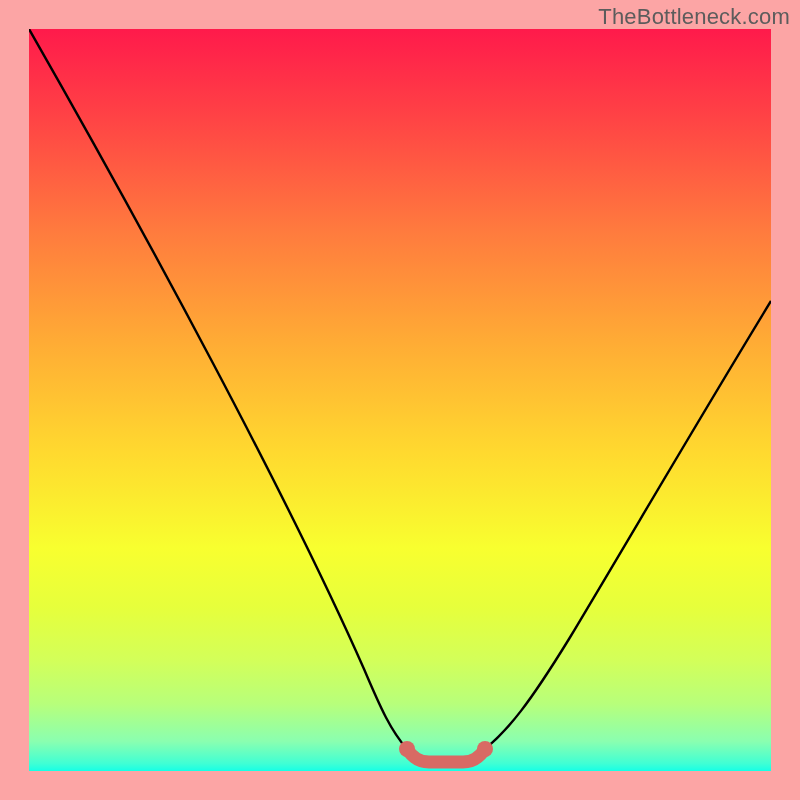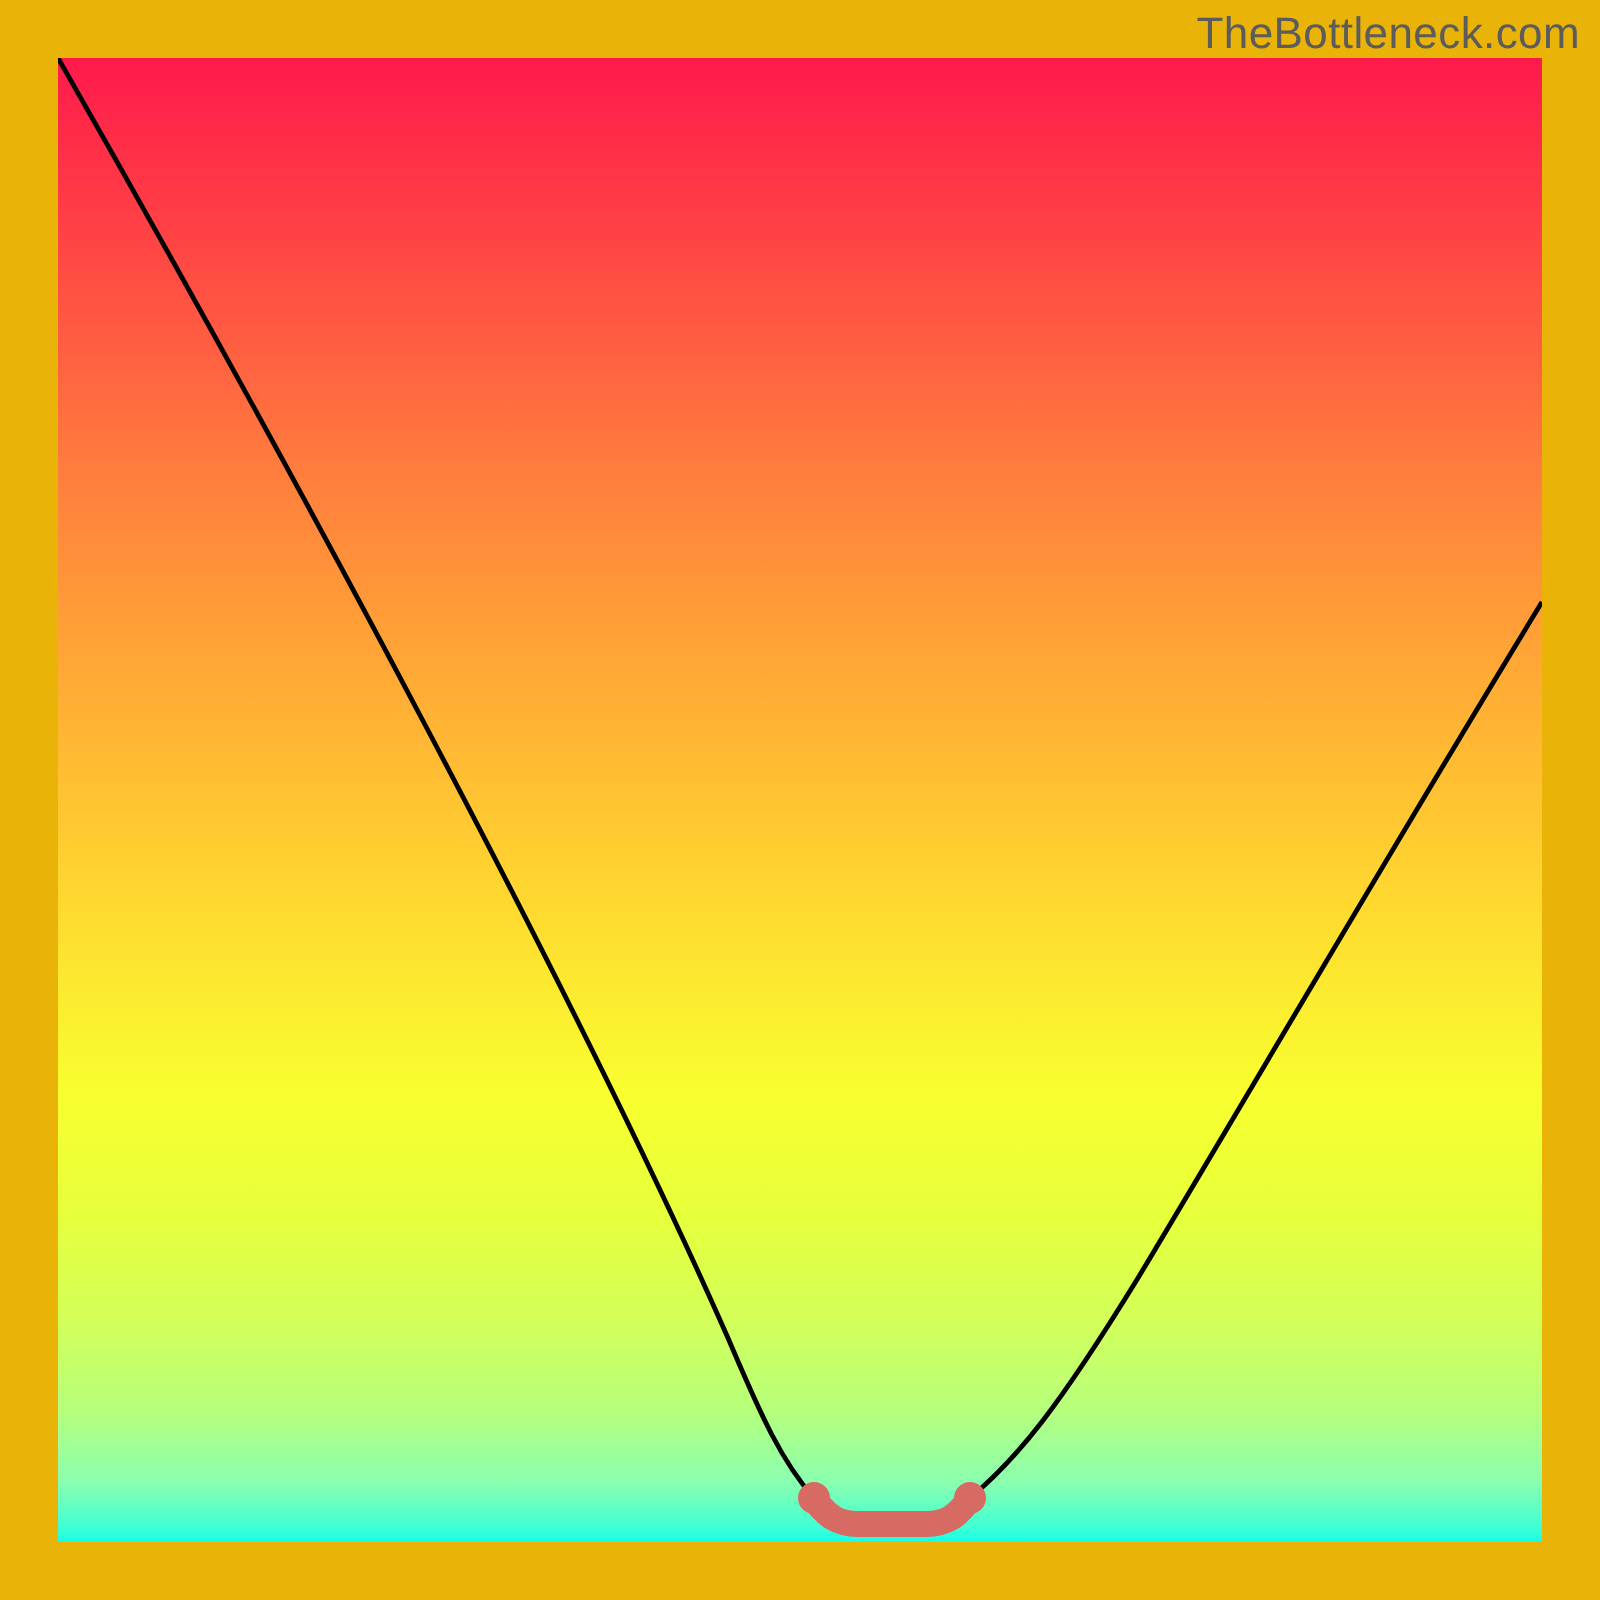--- a/index.html
+++ b/index.html
@@ -8,21 +8,21 @@
     width: 800px;
     height: 800px;
     background: #000;
     overflow: hidden;
     font-family: Arial, Helvetica, sans-serif;
   }
   .frame {
     position: relative;
     width: 800px;
     height: 800px;
-    background: #eab308;
+    background: #fca5a5;
   }
   .plot {
     position: absolute;
     left: 29px;
     top: 29px;
     width: 742px;
     height: 742px;
     background: linear-gradient(to bottom,
       #ff1a4b 0%,
       #ff4345 12%,

